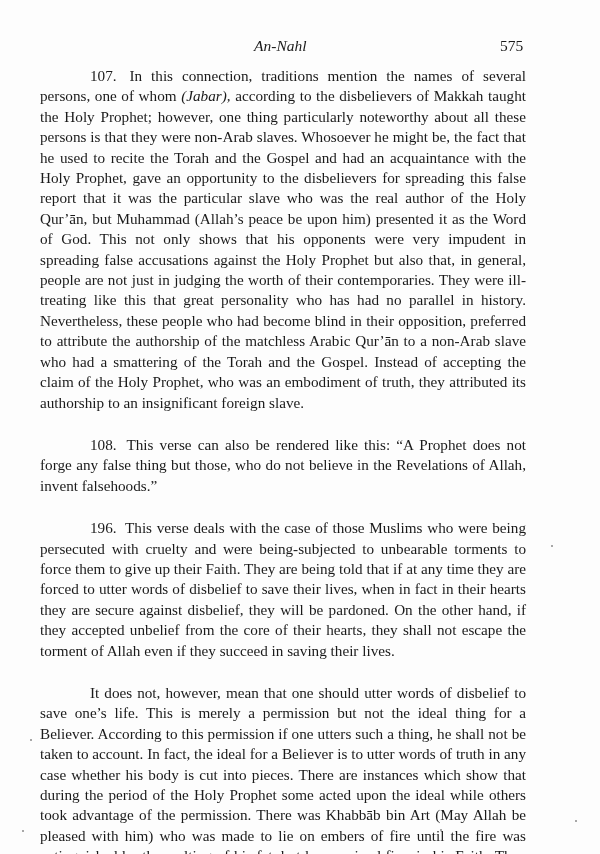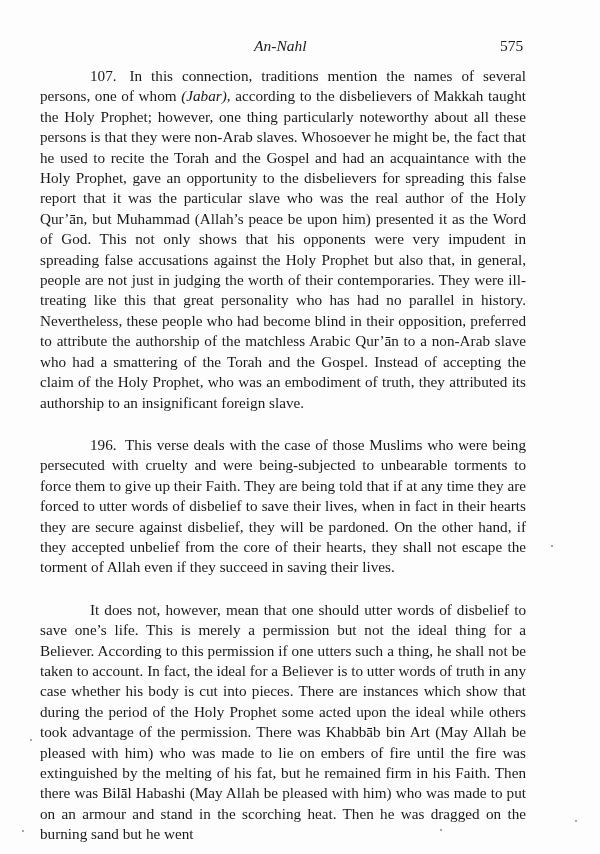--- a/index.html
+++ b/index.html
@@ -83,20 +83,24 @@
   </div>
 
   <div class="body-text">
 
 
     <p class="para indented">
       <span class="note-num">107.</span>
       <span>In this connection, traditions mention the names of several persons, one of whom </span><span class="ital">(Jabar),</span><span> according to the disbelievers of Makkah taught the Holy Prophet; however, one thing particularly noteworthy about all these persons is that they were non-Arab slaves. Whosoever he might be, the fact that he used to recite the Torah and the Gospel and had an acquaintance with the Holy Prophet, gave an opportunity to the disbelievers for spreading this false report that it was the particular slave who was the real author of the Holy Qur’ān, but Muhammad (Allah’s peace be upon him) presented it as the Word of God. This not only shows that his opponents were very impudent in spreading false accusations against the Holy Prophet but also that, in general, people are not just in judging the worth of their contemporaries. They were ill-treating like this that great personality who has had no parallel in history. Nevertheless, these people who had become blind in their opposition, preferred to attribute the authorship of the matchless Arabic Qur’ān to a non-Arab slave who had a smattering of the Torah and the Gospel. Instead of accepting the claim of the Holy Prophet, who was an embodiment of truth, they attributed its authorship to an insignificant foreign slave.</span>
     </p>
 
+    <p class="para indented">
+      <span class="note-num">108.</span>
+      <span>This verse can also be rendered like this: “A Prophet does not forge any false thing but those, who do not believe in the Revelations of Allah, invent falsehoods.”</span>
+    </p>
 
     <p class="para indented">
       <span class="note-num">196.</span>
       <span>This verse deals with the case of those Muslims who were being persecuted with cruelty and were being-subjected to unbearable torments to force them to give up their Faith. They are being told that if at any time they are forced to utter words of disbelief to save their lives, when in fact in their hearts they are secure against disbelief, they will be pardoned. On the other hand, if they accepted unbelief from the core of their hearts, they shall not escape the torment of Allah even if they succeed in saving their lives.</span>
     </p>
 
     <p class="para indented">
       <span>It does not, however, mean that one should utter words of disbelief to save one’s life. This is merely a permission but not the ideal thing for a Believer. According to this permission if one utters such a thing, he shall not be taken to account. In fact, the ideal for a Believer is to utter words of truth in any case whether his body is cut into pieces. There are instances which show that during the period of the Holy Prophet some acted upon the ideal while others took advantage of the permission. There was Khabbāb bin Art (May Allah be pleased with him) who was made to lie on embers of fire until the fire was extinguished by the melting of his fat, but he remained firm in his Faith. Then there was Bilāl Habashi (May Allah be pleased with him) who was made to put on an armour and stand in the scorching heat. Then he was dragged on the burning sand but he went</span>
     </p>
 

